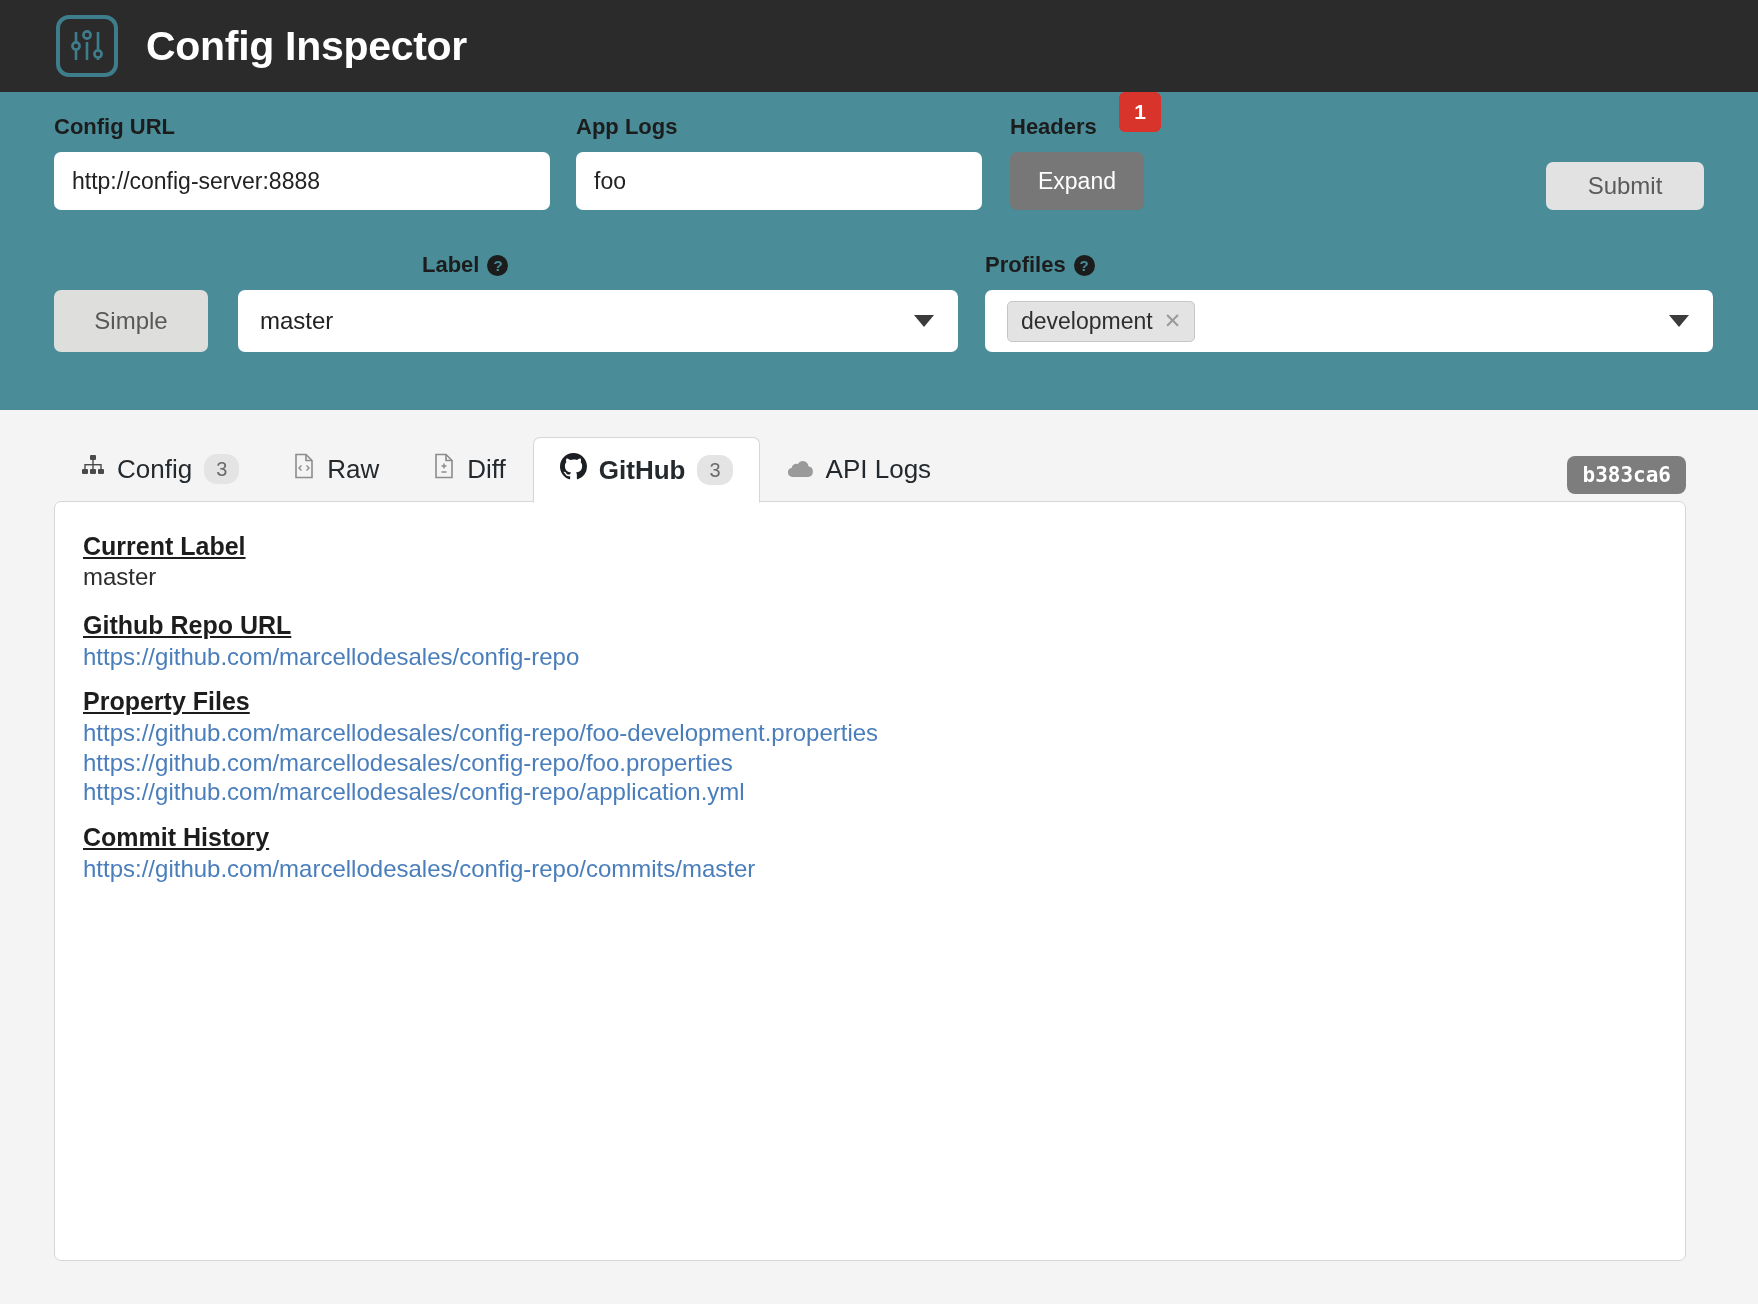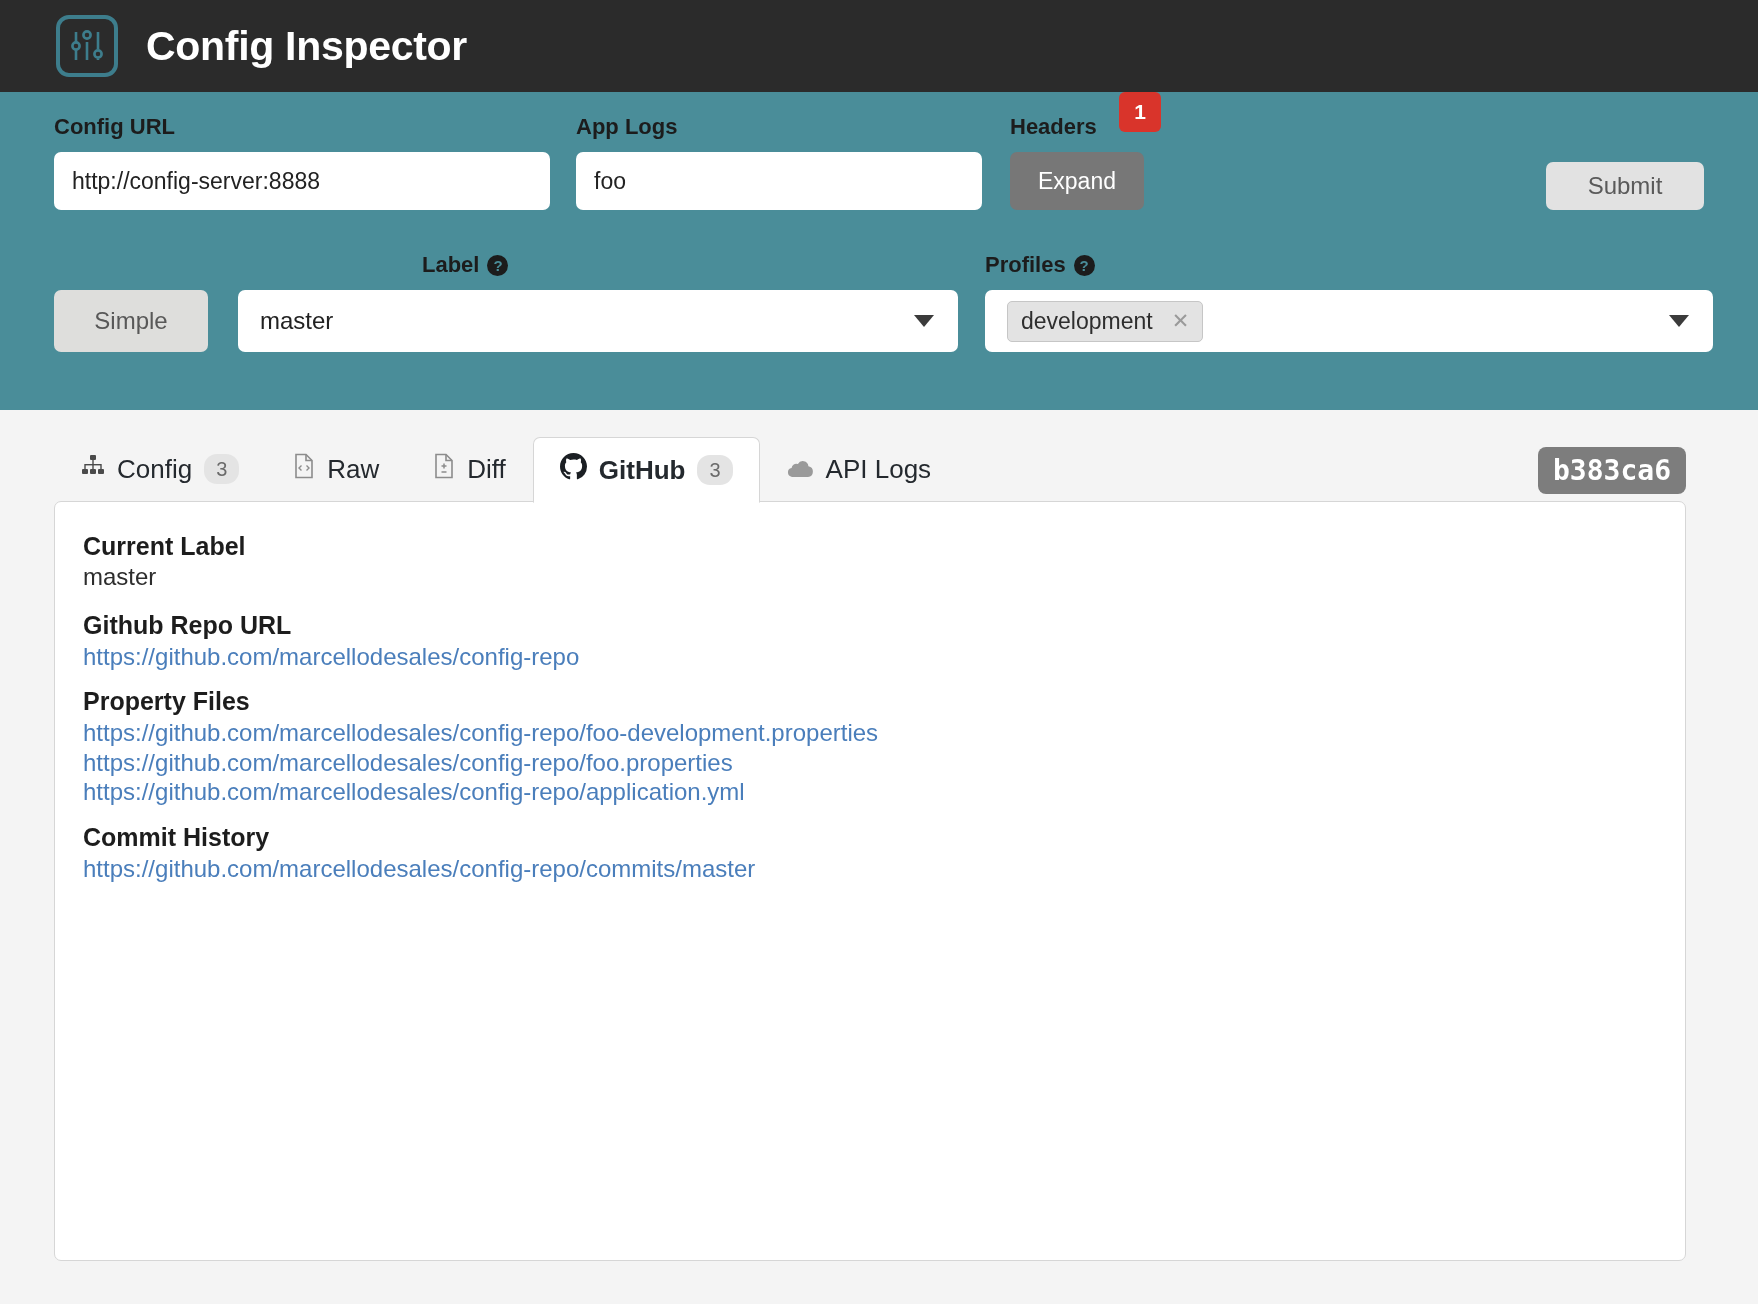--- a/index.html
+++ b/index.html
@@ -150,21 +150,21 @@
   .profiles-select { width: 728px; }
   .chip {
     background: #e3e3e3;
     border: 1px solid #c6c6c6;
     border-radius: 5px;
     padding: 6px 13px;
     font-size: 23px;
     color: #2e2e2e;
     display: inline-flex;
     align-items: center;
-    gap: 19px;
+    gap: 11px;
   }
   .chip-x { color: #9a9a9a; font-size: 21px; cursor: pointer; }
 
   .help-ico {
     width: 21px; height: 21px;
     background: #1c1c1c;
     color: #4a8d99;
     border-radius: 50%;
     font-size: 15px;
     font-weight: bold;
@@ -216,41 +216,42 @@
     font-size: 20px;
     font-weight: normal;
     padding: 3px 12px;
     line-height: 1.2;
   }
   .ver-badge {
     margin-left: auto;
     background: #7d7d7d;
     color: #fff;
     font-family: "DejaVu Sans Mono", monospace;
-    font-size: 28px;
+    font-size: 21px;
     font-weight: bold;
     border-radius: 8px;
     padding: 7px 15px;
     margin-bottom: 8px;
   }
 
   .panel {
     background: #ffffff;
     border: 1px solid #d6d6d6;
     border-radius: 7px;
     margin-top: -1px;
     height: 760px;
     padding: 30px 28px;
     overflow: hidden;
   }
   .sec-title {
     font-size: 25px;
     font-weight: bold;
     color: #1d1d1d;
     margin: 0 0 2px 0;
+    text-decoration: underline;
   }
   .sec-value {
     font-size: 24px;
     color: #2d2d2d;
     margin-bottom: 20px;
   }
   .link {
     display: block;
     font-size: 24px;
     color: #4a7ebb;

